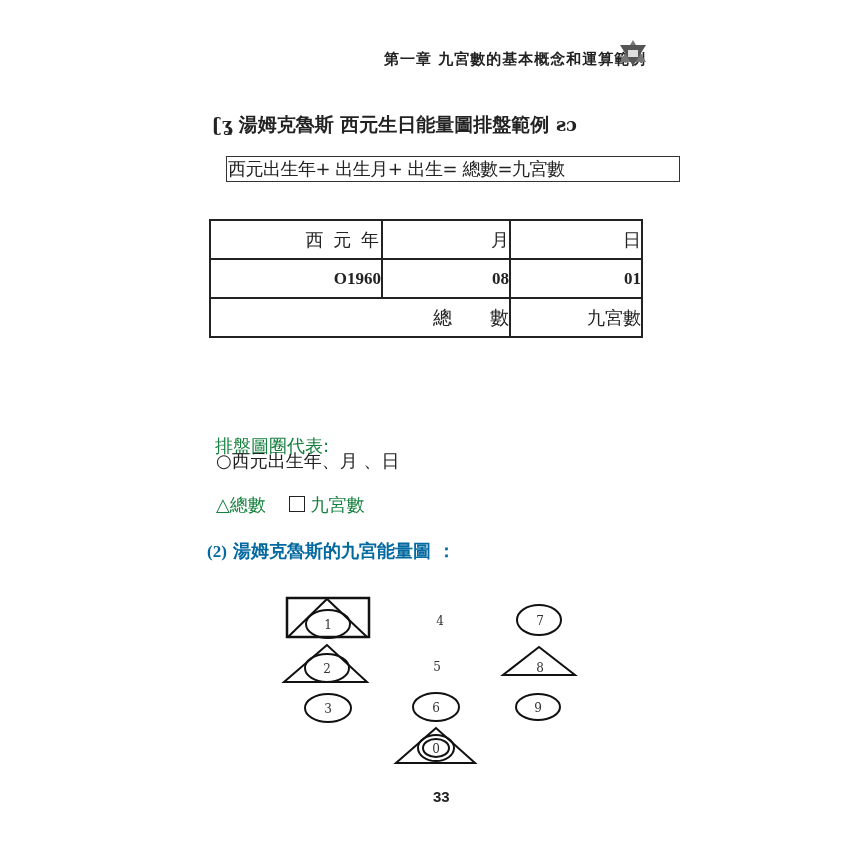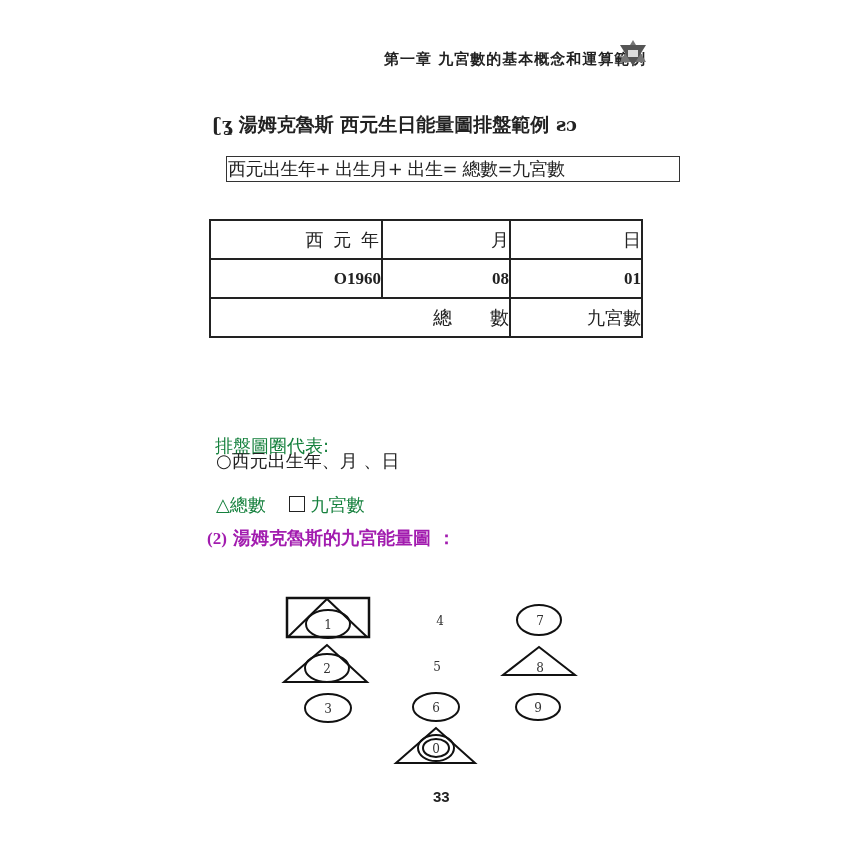--- a/index.html
+++ b/index.html
@@ -31,21 +31,21 @@
       border-collapse: collapse; table-layout: fixed;
     }
     table.data-table td {
       border: 2px solid #222; height: 37px; text-align: right;
       font-size: 17px; color: #222; padding: 0;
     }
     .num { font-family: "Liberation Serif", serif; font-weight: bold; font-size: 17px; }
     .legend-label { left: 215px; top: 398px; font-size: 18px; font-weight: normal; color: #15803d; margin-top: 36px; }
     .legend-line1 { left: 216px; top: 449px; font-size: 18px; color: #222; }
     .legend-line2 { left: 216px; top: 493px; font-size: 18px; color: #15803d; }
-    .section-title { left: 207px; top: 526px; font-size: 18px; font-weight: bold; color: #a21caf; white-space: nowrap; text-align: right; }
+    .section-title { left: 207px; top: 539px; font-size: 18px; font-weight: bold; color: #0369a1; white-space: nowrap; text-align: right; }
     .section-title .num { font-size: 17px; }
     .diagram { left: 0; top: 0; width: 850px; height: 850px; pointer-events: none; }
     .page-number {
       left: 433px; top: 788px; font-size: 15px; font-weight: bold;
       font-family: "Liberation Sans", sans-serif; color: #222;
     }
     .sq { display: inline-block; width: 14px; height: 14px; border: 1.5px solid #222; vertical-align: -1px; }
   </style>
 </head>
 <body>

